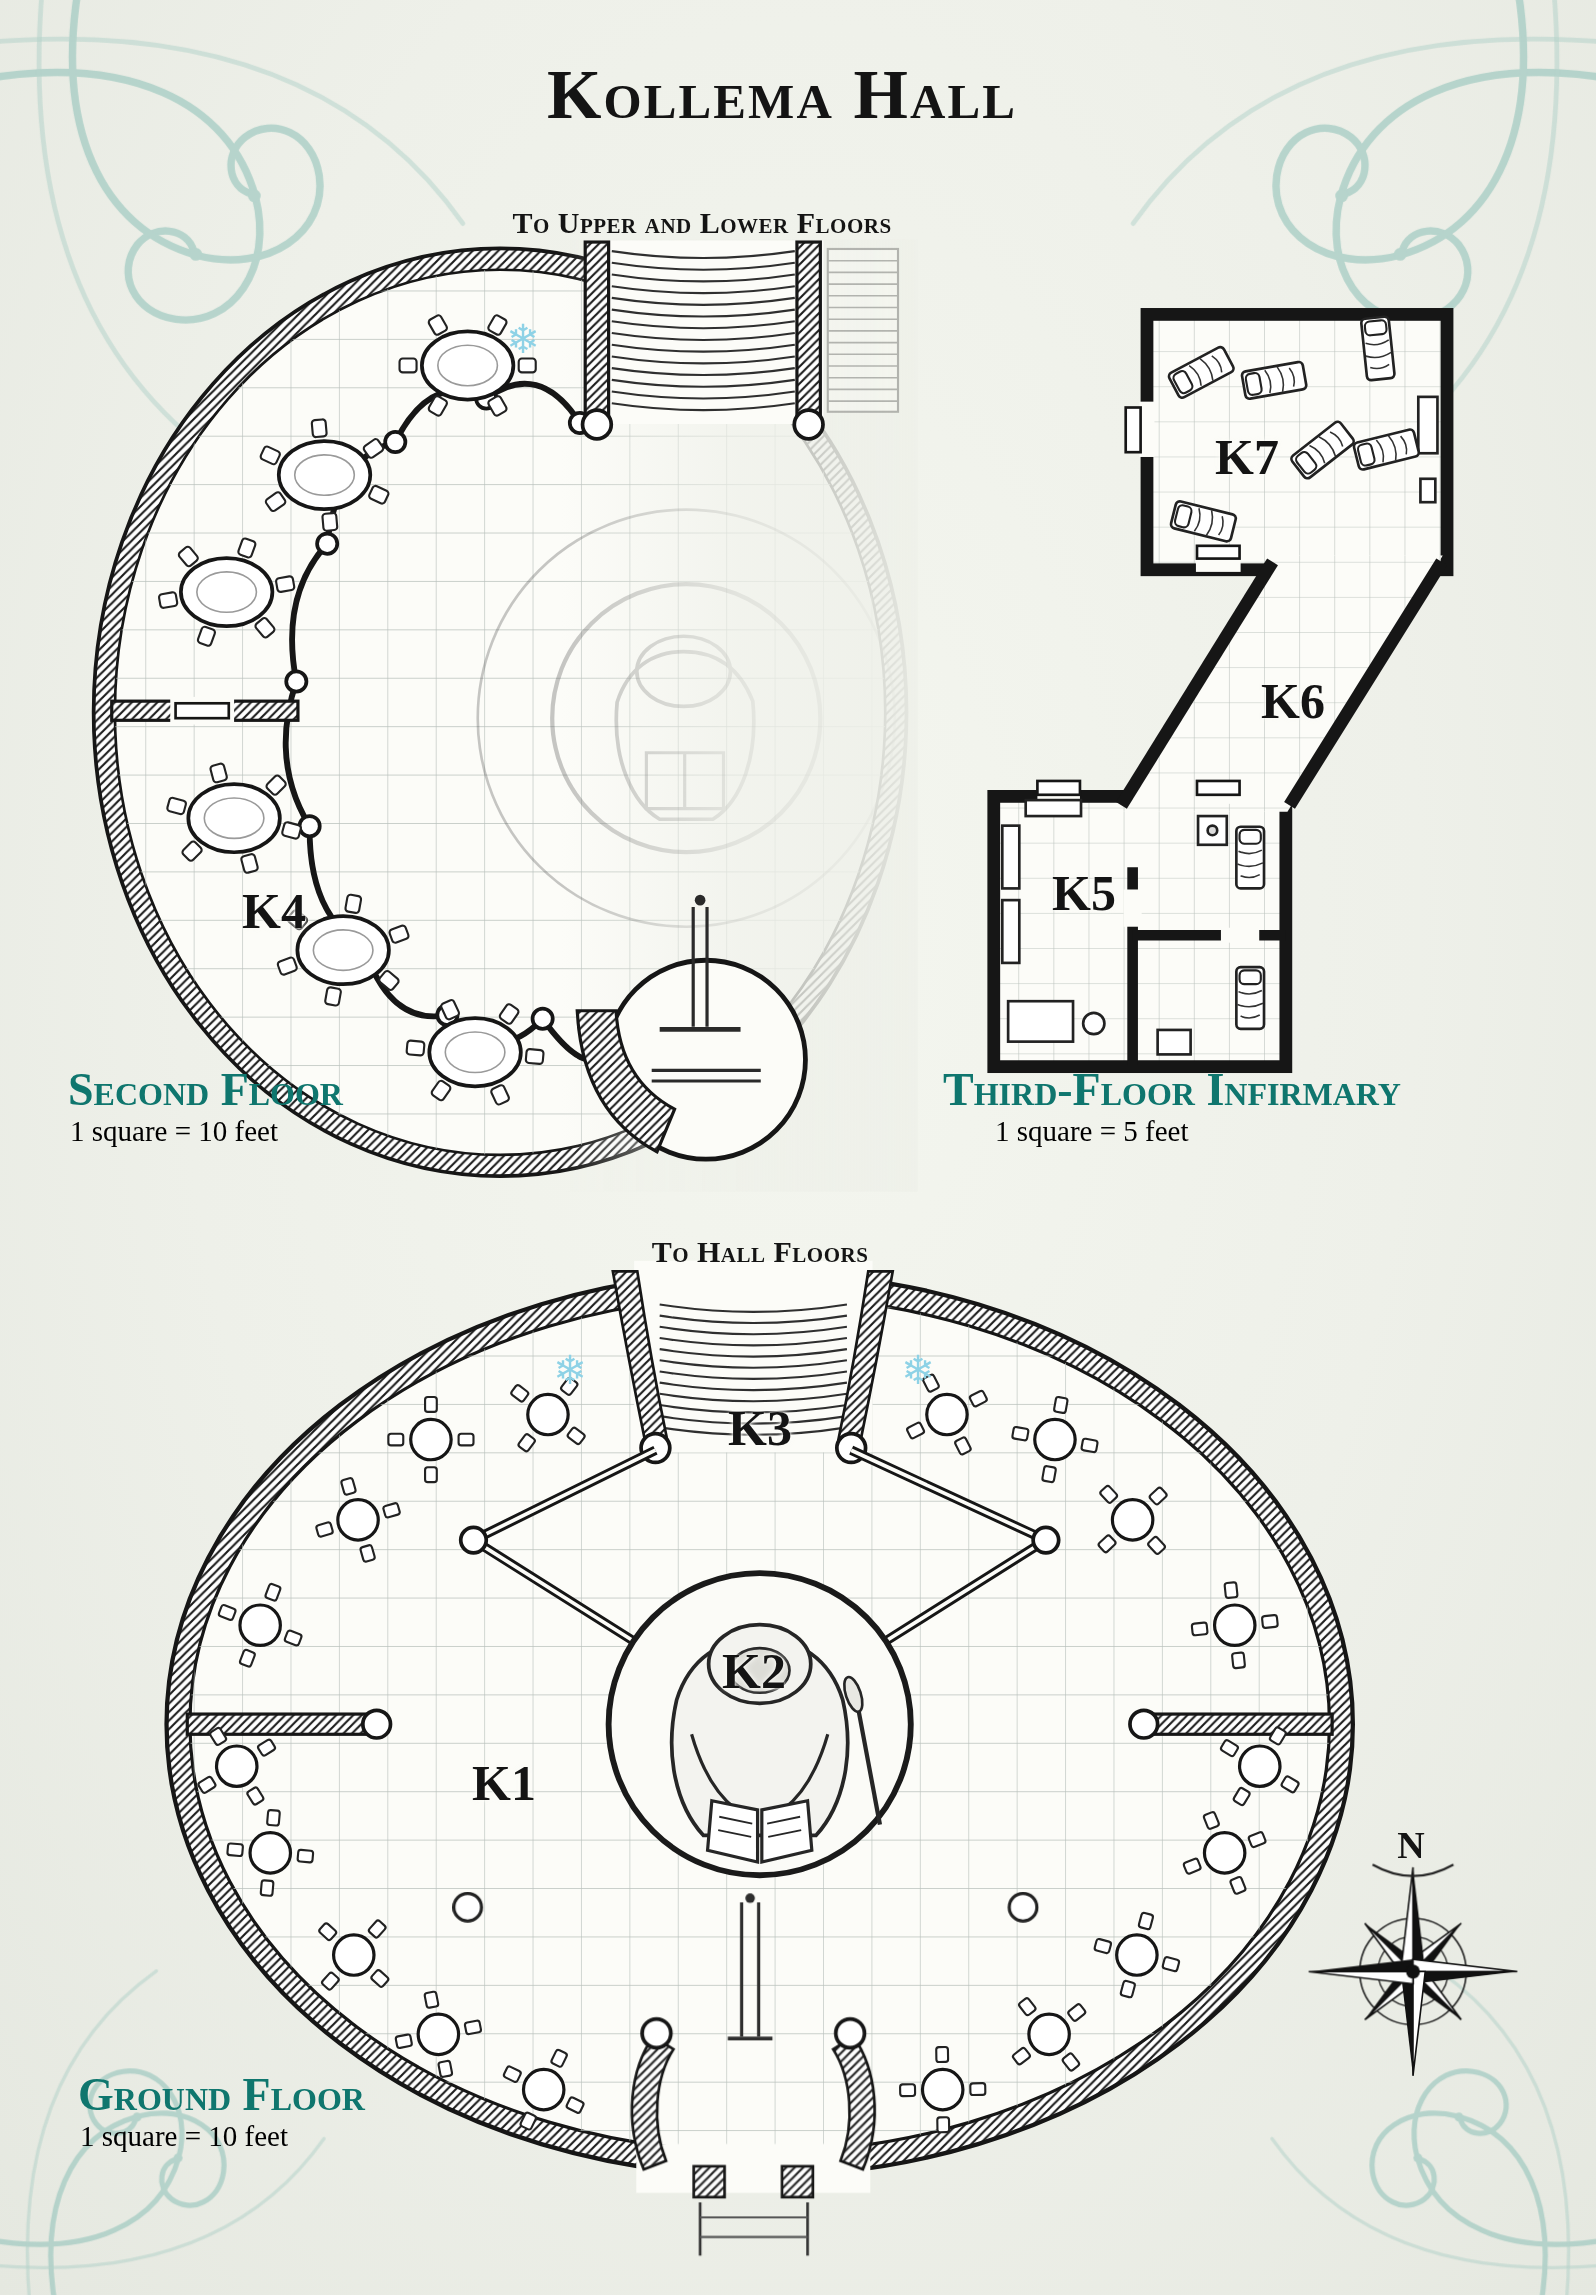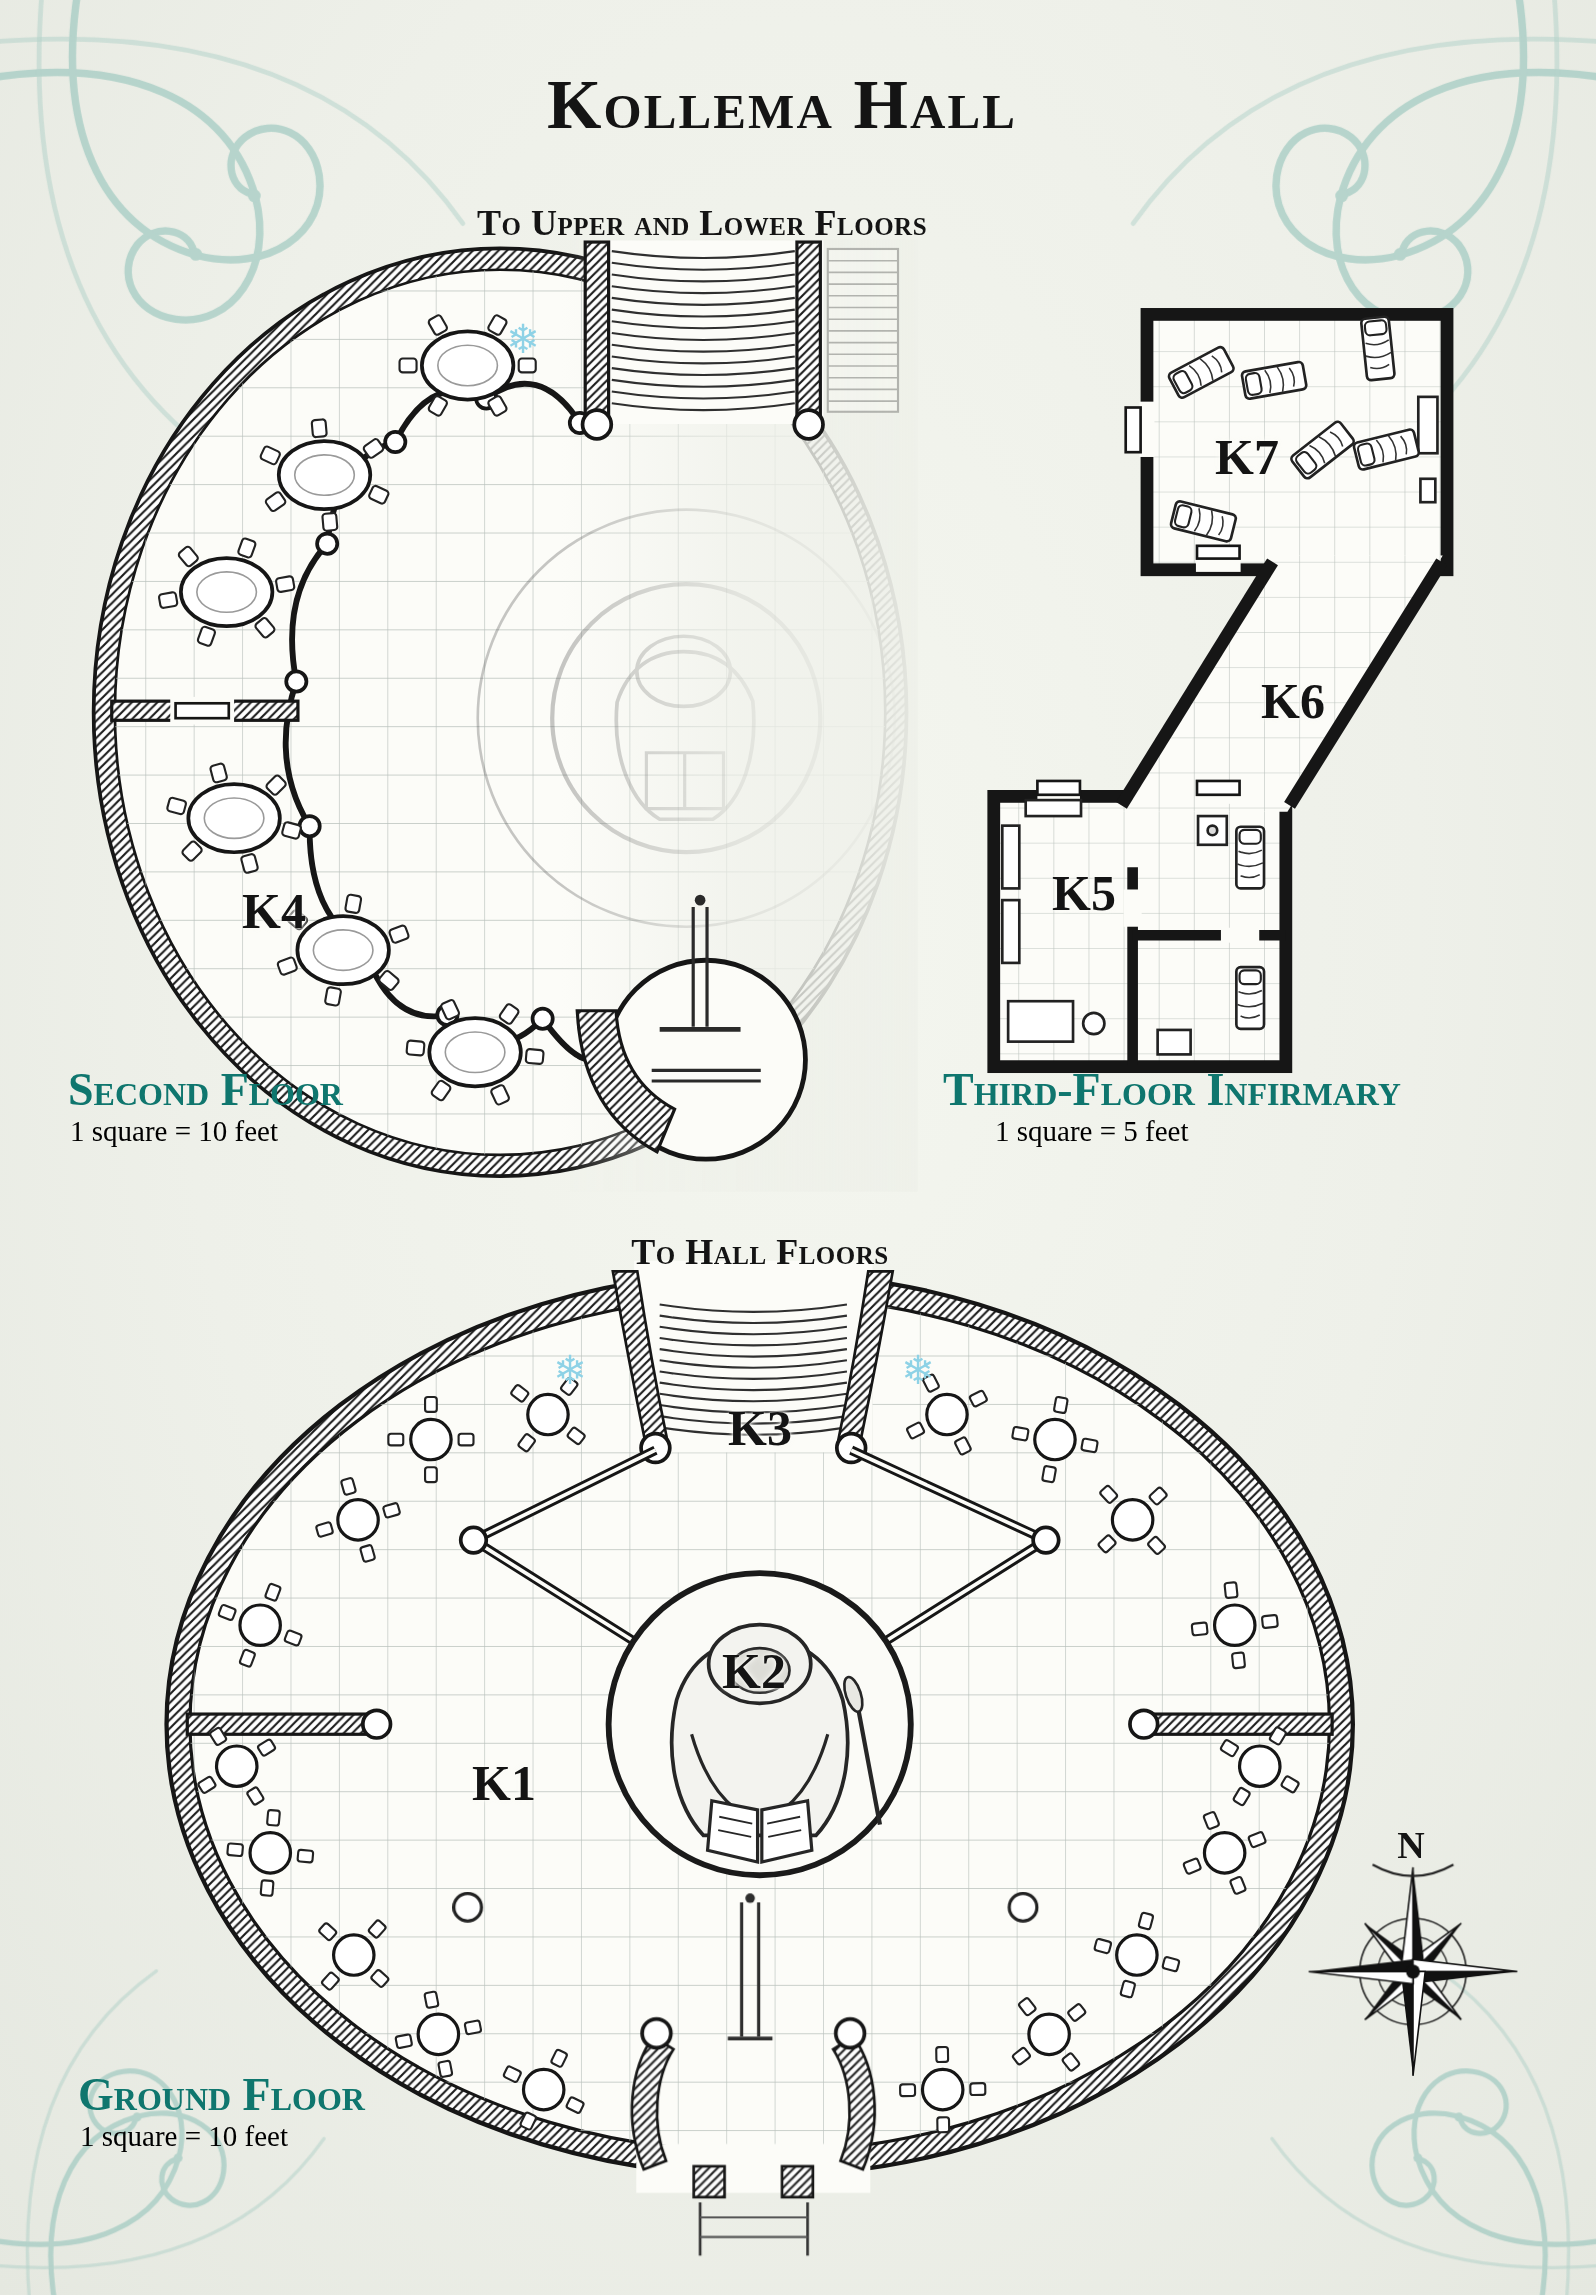--- a/index.html
+++ b/index.html
@@ -5,21 +5,21 @@
   html,body{margin:0;padding:0;}
   body{
     width:1596px;height:2295px;position:relative;overflow:hidden;
     background:radial-gradient(ellipse at 50% 40%, #f4f6ef 0%, #eef0e9 55%, #e5e8e0 100%);
     font-family:"Liberation Serif",serif;color:#141414;
   }
   #map-svg{position:absolute;left:0;top:0;z-index:0;}
   .lbl{position:absolute;transform:translate(-50%,-50%);white-space:nowrap;z-index:2;
        font-family:"Liberation Serif",serif;color:#141414;}
   .title{font-size:70px;font-weight:700;font-variant:small-caps;letter-spacing:2.1px;}
-  .sub{font-size:36px;font-weight:700;font-variant:small-caps;letter-spacing:0.5px;}
+  .sub{font-size:30px;font-weight:700;font-variant:small-caps;letter-spacing:0.5px;}
   .room{font-size:50px;font-weight:700;
         text-shadow:0 0 7.4px rgba(252,252,248,.95),0 0 3.2px rgba(252,252,248,.95);}
   .cap{position:absolute;white-space:nowrap;z-index:2;font-family:"Liberation Serif",serif;
        font-size:46px;font-weight:700;font-variant:small-caps;color:#0f766e;}
   .scale{position:absolute;white-space:nowrap;z-index:2;font-family:"Liberation Serif",serif;
        font-size:29px;color:#000000;}
   .snowflake{position:absolute;transform:translate(-50%,-50%);z-index:2;
        font-family:"DejaVu Sans",sans-serif;font-size:40px;color:#8ed2e6;}
   .north{font-size:38px;font-weight:700;}
 </style>
@@ -544,21 +544,21 @@
         <g transform="rotate(270)">
           <path d="M0,-196 L23,0 L0,0 Z" fill="#111"></path>
           <path d="M0,-196 L-23,0 L0,0 Z" fill="#fff" stroke="#111" stroke-width="3"></path>
         </g>
         <circle r="13" fill="#111"></circle>
       </g>
     </g>
   <path d="M2580,3505 Q2656,3548 2732,3505" stroke="#222" stroke-width="4" fill="none"></path>
 </svg>
 
-<div class="lbl title" style="left:782px;top:105px;">Kollema Hall</div>
+<div class="lbl title" style="left:782px;top:95px;">Kollema Hall</div>
 
 <div class="lbl sub" style="left:702px;top:223px;">To Upper and Lower Floors</div>
 
 <div class="lbl room" style="left:274px;top:911px;">K4</div>
 
 <div class="cap" style="left:68px;top:1063px;">Second Floor</div>
 <div class="scale" style="left:70px;top:1115px;">1 square = 10 feet</div>
 
 <div class="lbl room" style="left:1247px;top:457px;">K7</div>
 <div class="lbl room" style="left:1293px;top:701px;">K6</div>

